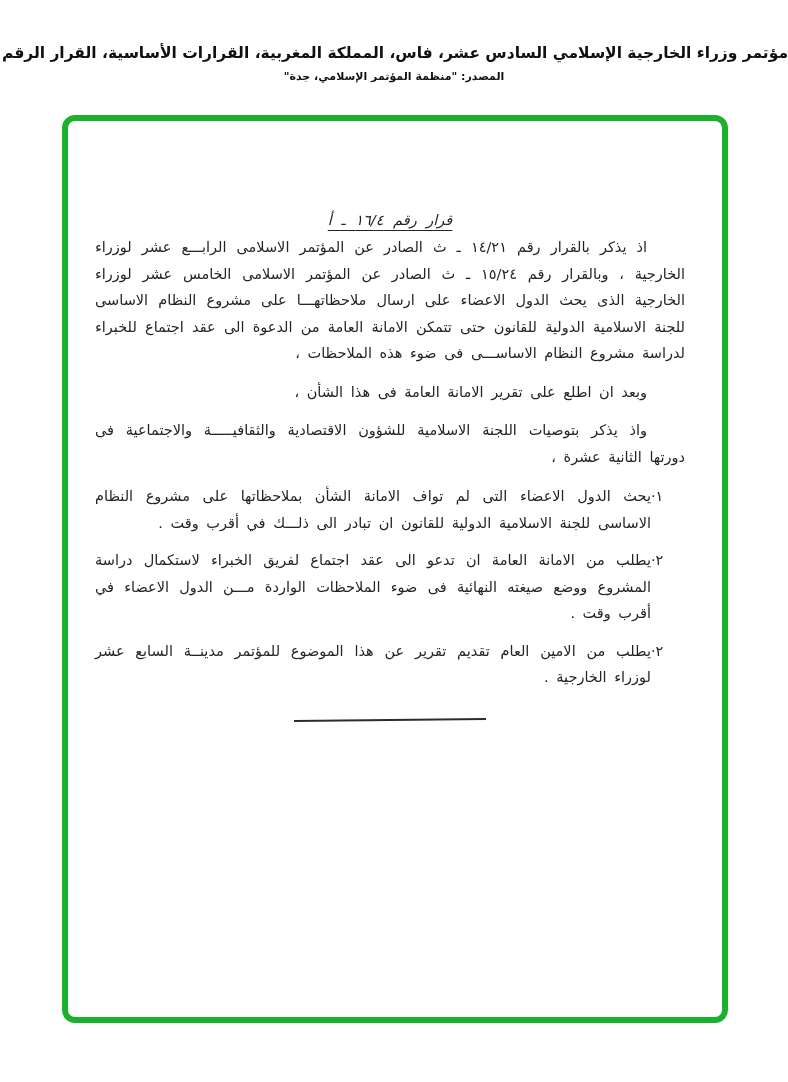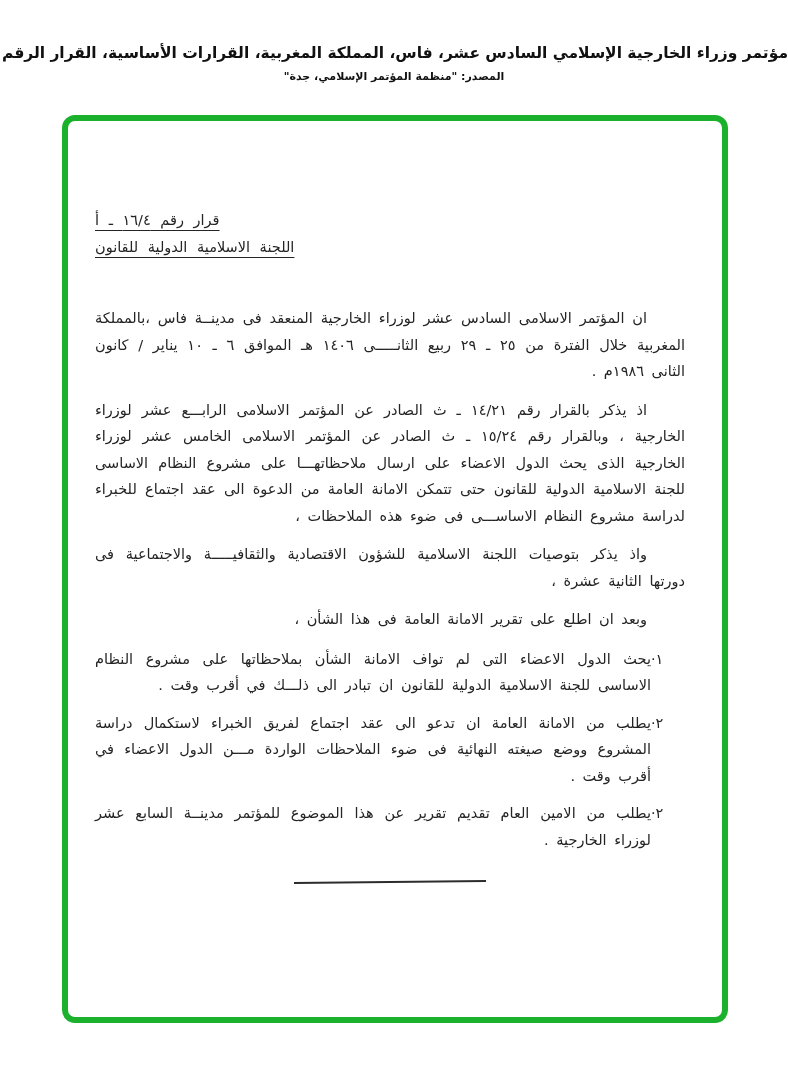--- a/index.html
+++ b/index.html
@@ -35,24 +35,24 @@
   
   .doc{
     position:absolute;inset:0;
     direction:rtl;
     padding:86px 37px 0 27px;
     font-size:14.5px;
     line-height:26.5px;
     word-spacing:3px;
   }
   .doc-title{
-    text-align:left;
+    text-align:center;
     line-height:27px;
     word-spacing:5px;
-    margin-bottom:44px;
+    font-style:italic;
   }
   .doc-title .t{
     text-decoration:underline;
     text-underline-offset:5px;
   }
   .para{
     margin:0 0 12px 0;
     text-align:justify;
     text-indent:38px;
   }
@@ -93,39 +93,33 @@
     <div class="hdr-l2">المصدر: "منظمة المؤتمر الإسلامي، جدة"</div>
   </div>
 
   <div class="frame">
     <div class="doc">
 
       <div class="doc-title">
         <div>
           <span class="t">قرار رقم ١٦/٤ ـ أ</span>
         </div>
-        <div>
-          <span class="t">اللجنة الاسلامية الدولية للقانون</span>
-        </div>
       </div>
 
-      <p class="para">
-        <span class="lead"></span><span>ان المؤتمر الاسلامى السادس عشر لوزراء الخارجية المنعقد فى مدينــة فاس ،بالمملكة المغربية خلال الفترة من ٢٥ ـ ٢٩ ربيع الثانـــــى ١٤٠٦ هـ الموافق ٦ ـ ١٠ يناير / كانون الثانى ١٩٨٦م .</span>
-      </p>
 
       <p class="para">
         <span class="lead">اذ يذكر</span><span> بالقرار رقم ١٤/٢١ ـ ث الصادر عن المؤتمر الاسلامى الرابـــع عشر لوزراء الخارجية ، وبالقرار رقم ١٥/٢٤ ـ ث الصادر عن المؤتمر الاسلامى الخامس عشر لوزراء الخارجية الذى يحث الدول الاعضاء على ارسال ملاحظاتهـــا على مشروع النظام الاساسى للجنة الاسلامية الدولية للقانون حتى تتمكن الامانة العامة من الدعوة الى عقد اجتماع للخبراء لدراسة مشروع النظام الاساســـى فى ضوء هذه الملاحظات ،</span>
       </p>
 
       <p class="para">
-        <span class="lead">واذ يذكر</span><span> بتوصيات اللجنة الاسلامية للشؤون الاقتصادية والثقافيـــــة والاجتماعية فى دورتها الثانية عشرة ،</span>
+        <span class="lead">وبعد ان اطلع</span><span> على تقرير الامانة العامة فى هذا الشأن ،</span>
       </p>
 
       <p class="para">
-        <span class="lead">وبعد ان اطلع</span><span> على تقرير الامانة العامة فى هذا الشأن ،</span>
+        <span class="lead">واذ يذكر</span><span> بتوصيات اللجنة الاسلامية للشؤون الاقتصادية والثقافيـــــة والاجتماعية فى دورتها الثانية عشرة ،</span>
       </p>
 
       <div class="items">
         <div class="item">
           <span class="marker">·١</span>
           <span class="itext">يحث الدول الاعضاء التى لم تواف الامانة الشأن بملاحظاتها على مشروع النظام الاساسى للجنة الاسلامية الدولية للقانون ان تبادر الى ذلـــك في أقرب وقت .</span>
         </div>
         <div class="item">
           <span class="marker">·٢</span>
           <span class="itext">يطلب من الامانة العامة ان تدعو الى عقد اجتماع لفريق الخبراء لاستكمال دراسة المشروع ووضع صيغته النهائية فى ضوء الملاحظات الواردة مـــن الدول الاعضاء في أقرب وقت .</span>

